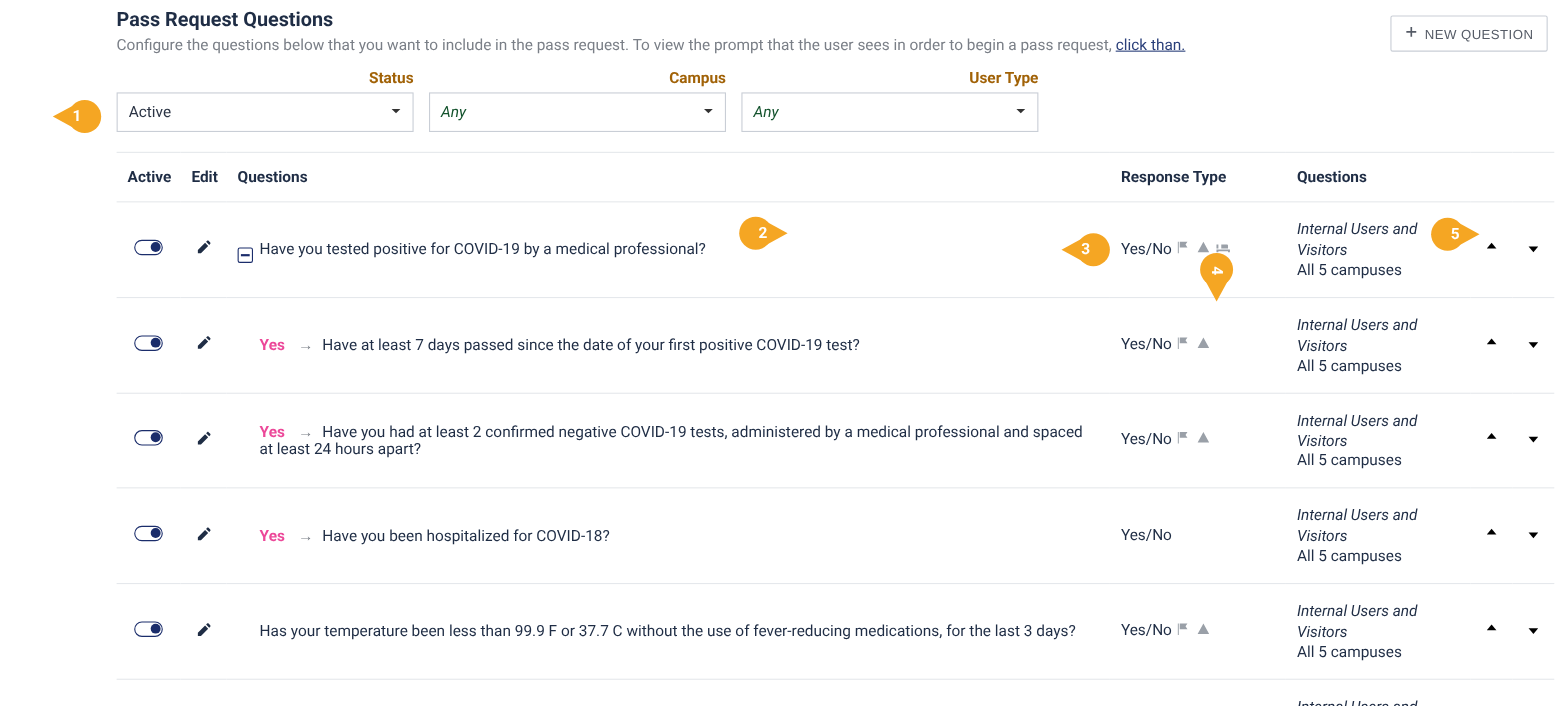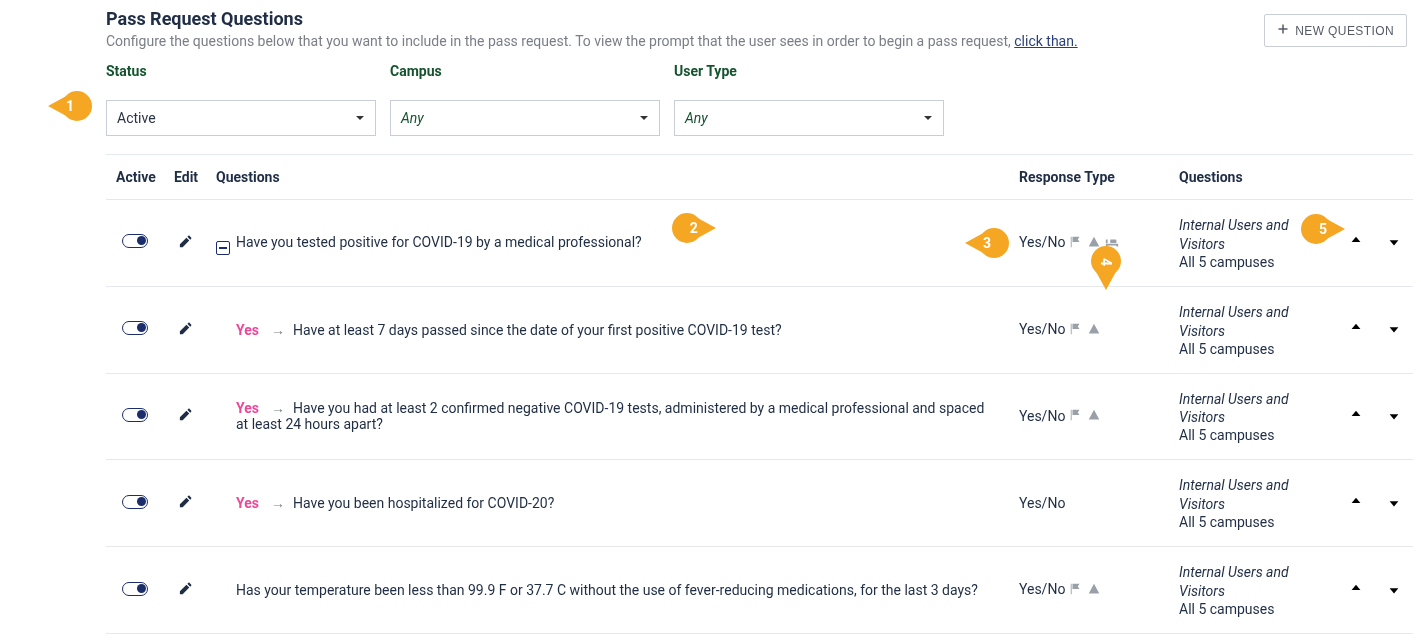--- a/index.html
+++ b/index.html
@@ -7,21 +7,21 @@
   .wrap { padding: 8px 8px 8px 106px; }
   .top-row { display: flex; align-items: flex-start; }
   .top-left { flex: 1; }
   .page-title { font-size: 18px; font-weight: 700; margin: 0; color:#1f2d45; }
   .page-sub { margin: 4px 0 14px; color:#7a7f87; font-size: 14px; }
   .page-sub a { color:#2a3f7a; text-decoration: underline; }
   .btn-new { margin-top: 6px; margin-right: 6px; border:1px solid #c9ced6; background:#fff; color:#555b66; padding:8px 12px; font-size:12px; letter-spacing:.4px; display:inline-flex; align-items:center; gap:6px; cursor:pointer; border-radius:2px; }
   .btn-new svg { width:12px; height:12px; }
   .filters { display:flex; gap:14px; margin-bottom:18px; }
   .filter { display:flex; flex-direction:column; }
-  .filter label { font-weight:700; color:#14532d; margin-bottom:21px; font-size:14px; }
+  .filter label { font-weight:700; color:#a16207; margin-bottom:5px; font-size:14px;text-align:right; }
   .select { position:relative; border:1px solid #c9ced6; background:#fff; height:36px; display:flex; align-items:center; padding:0 32px 0 10px; font-size:14px; color:#2b3444; cursor:pointer; }
   .select.placeholder { color:#14532d; font-style: italic; }
   .select .caret { position:absolute; right:10px; top:50%; transform:translateY(-50%); }
   .f-status { width:270px; }
   .f-campus { width:270px; }
   .f-usertype { width:270px; }
 
   table.grid { width:100%; border-collapse:collapse; table-layout:fixed; }
   .grid th { text-align:left; font-weight:700; padding:14px 10px; border-top:1px solid #e5e8ec; border-bottom:1px solid #e5e8ec; font-size:14px; color:#1f2d45; background:#fff; }
   .grid td { padding:16px 10px; border-bottom:1px solid #e5e8ec; vertical-align:middle; font-size:14px; color:#1f2d45; }
@@ -284,21 +284,21 @@
             </span></td>
         </tr>
         <tr class="row-anchor">
           <td class="col-active"><span class="toggle"></span></td>
           <td class="col-edit"><span class="edit-ic">
               <svg width="15" height="15" viewBox="0 0 16 16">
                 <use href="#i-edit"></use>
               </svg>
             </span></td>
           <td class="col-questions">
-            <span class="q-indent"><span class="branch-prefix">Yes</span><span class="arrow-sep">→</span><span>Have you been hospitalized for COVID-20?</span></span>
+            <span class="q-indent"><span class="branch-prefix">Yes</span><span class="arrow-sep">→</span><span>Have you been hospitalized for COVID-18?</span></span>
           </td>
           <td class="col-resp"><span class="resp-cell-inner" id="co3-holder"><span>Yes/No</span><span class="resp-icons"></span></span></td>
           <td class="col-vis">
             <div style="position:relative;">
               <div class="vis-line">Internal Users and Visitors</div>
               <div class="vis-sub">All 5 campuses</div>
             </div>
           </td>
           <td class="col-up"><span class="mv dim">
               <svg viewBox="0 0 16 16">

